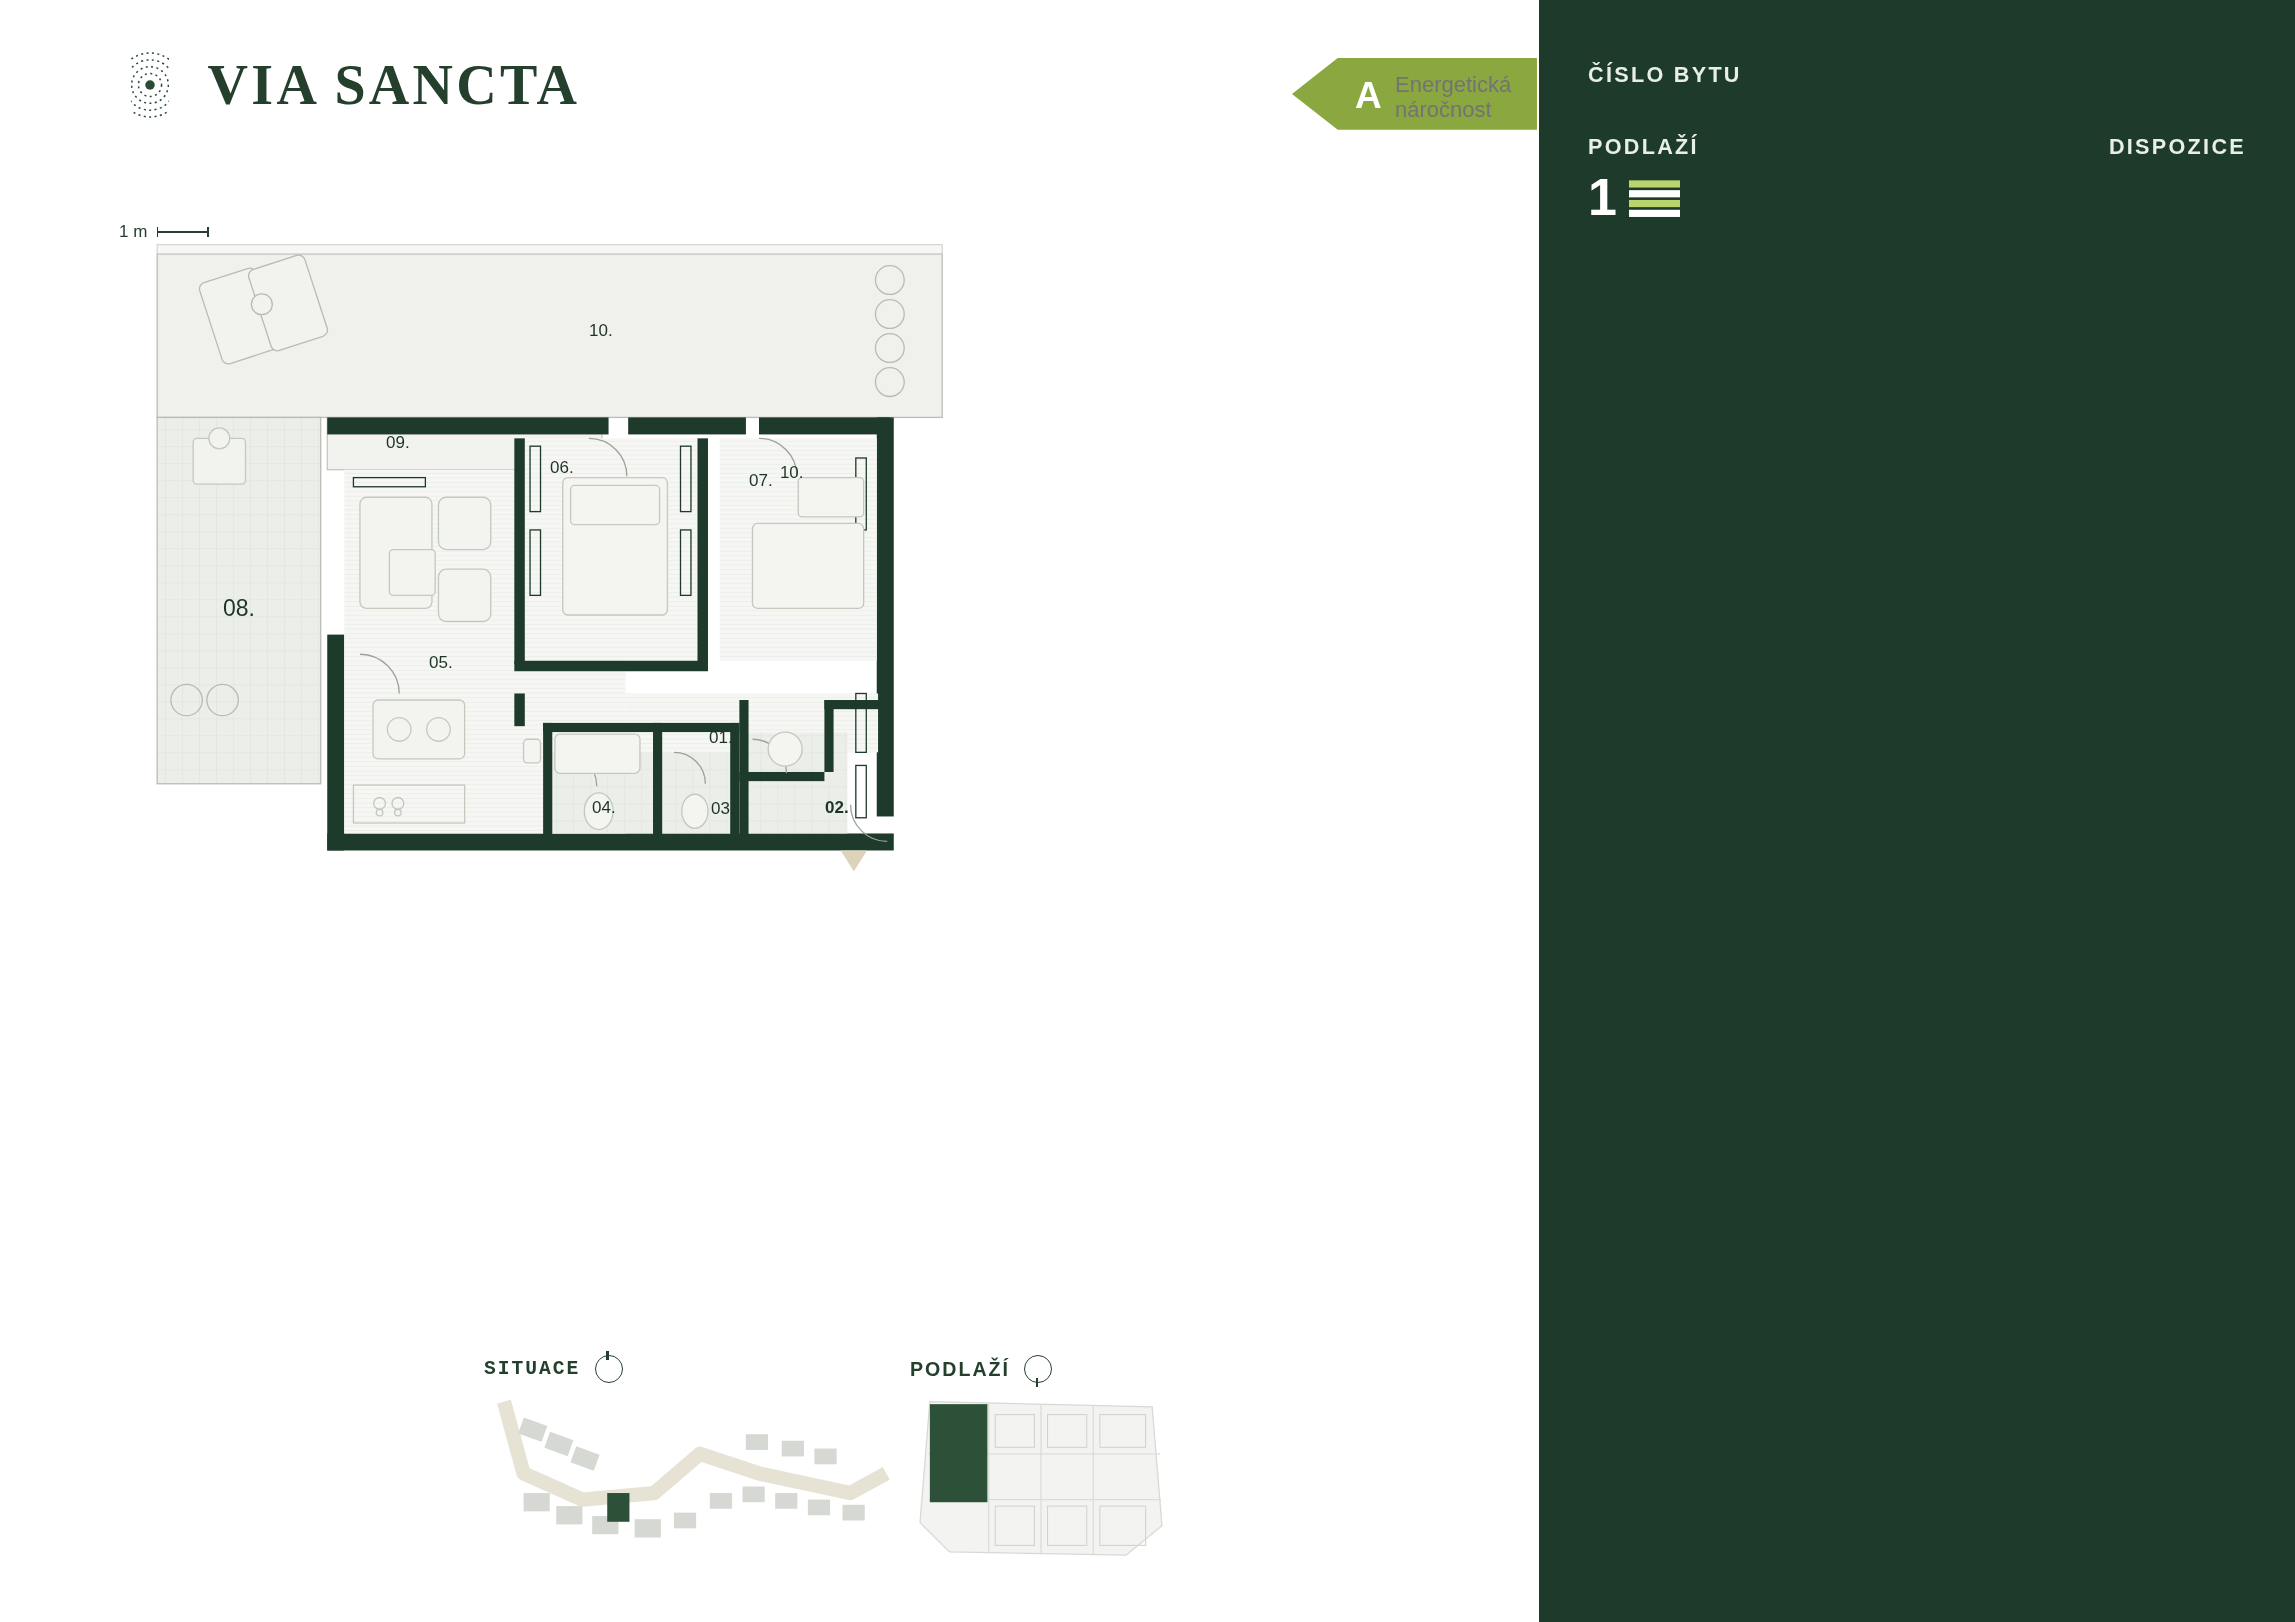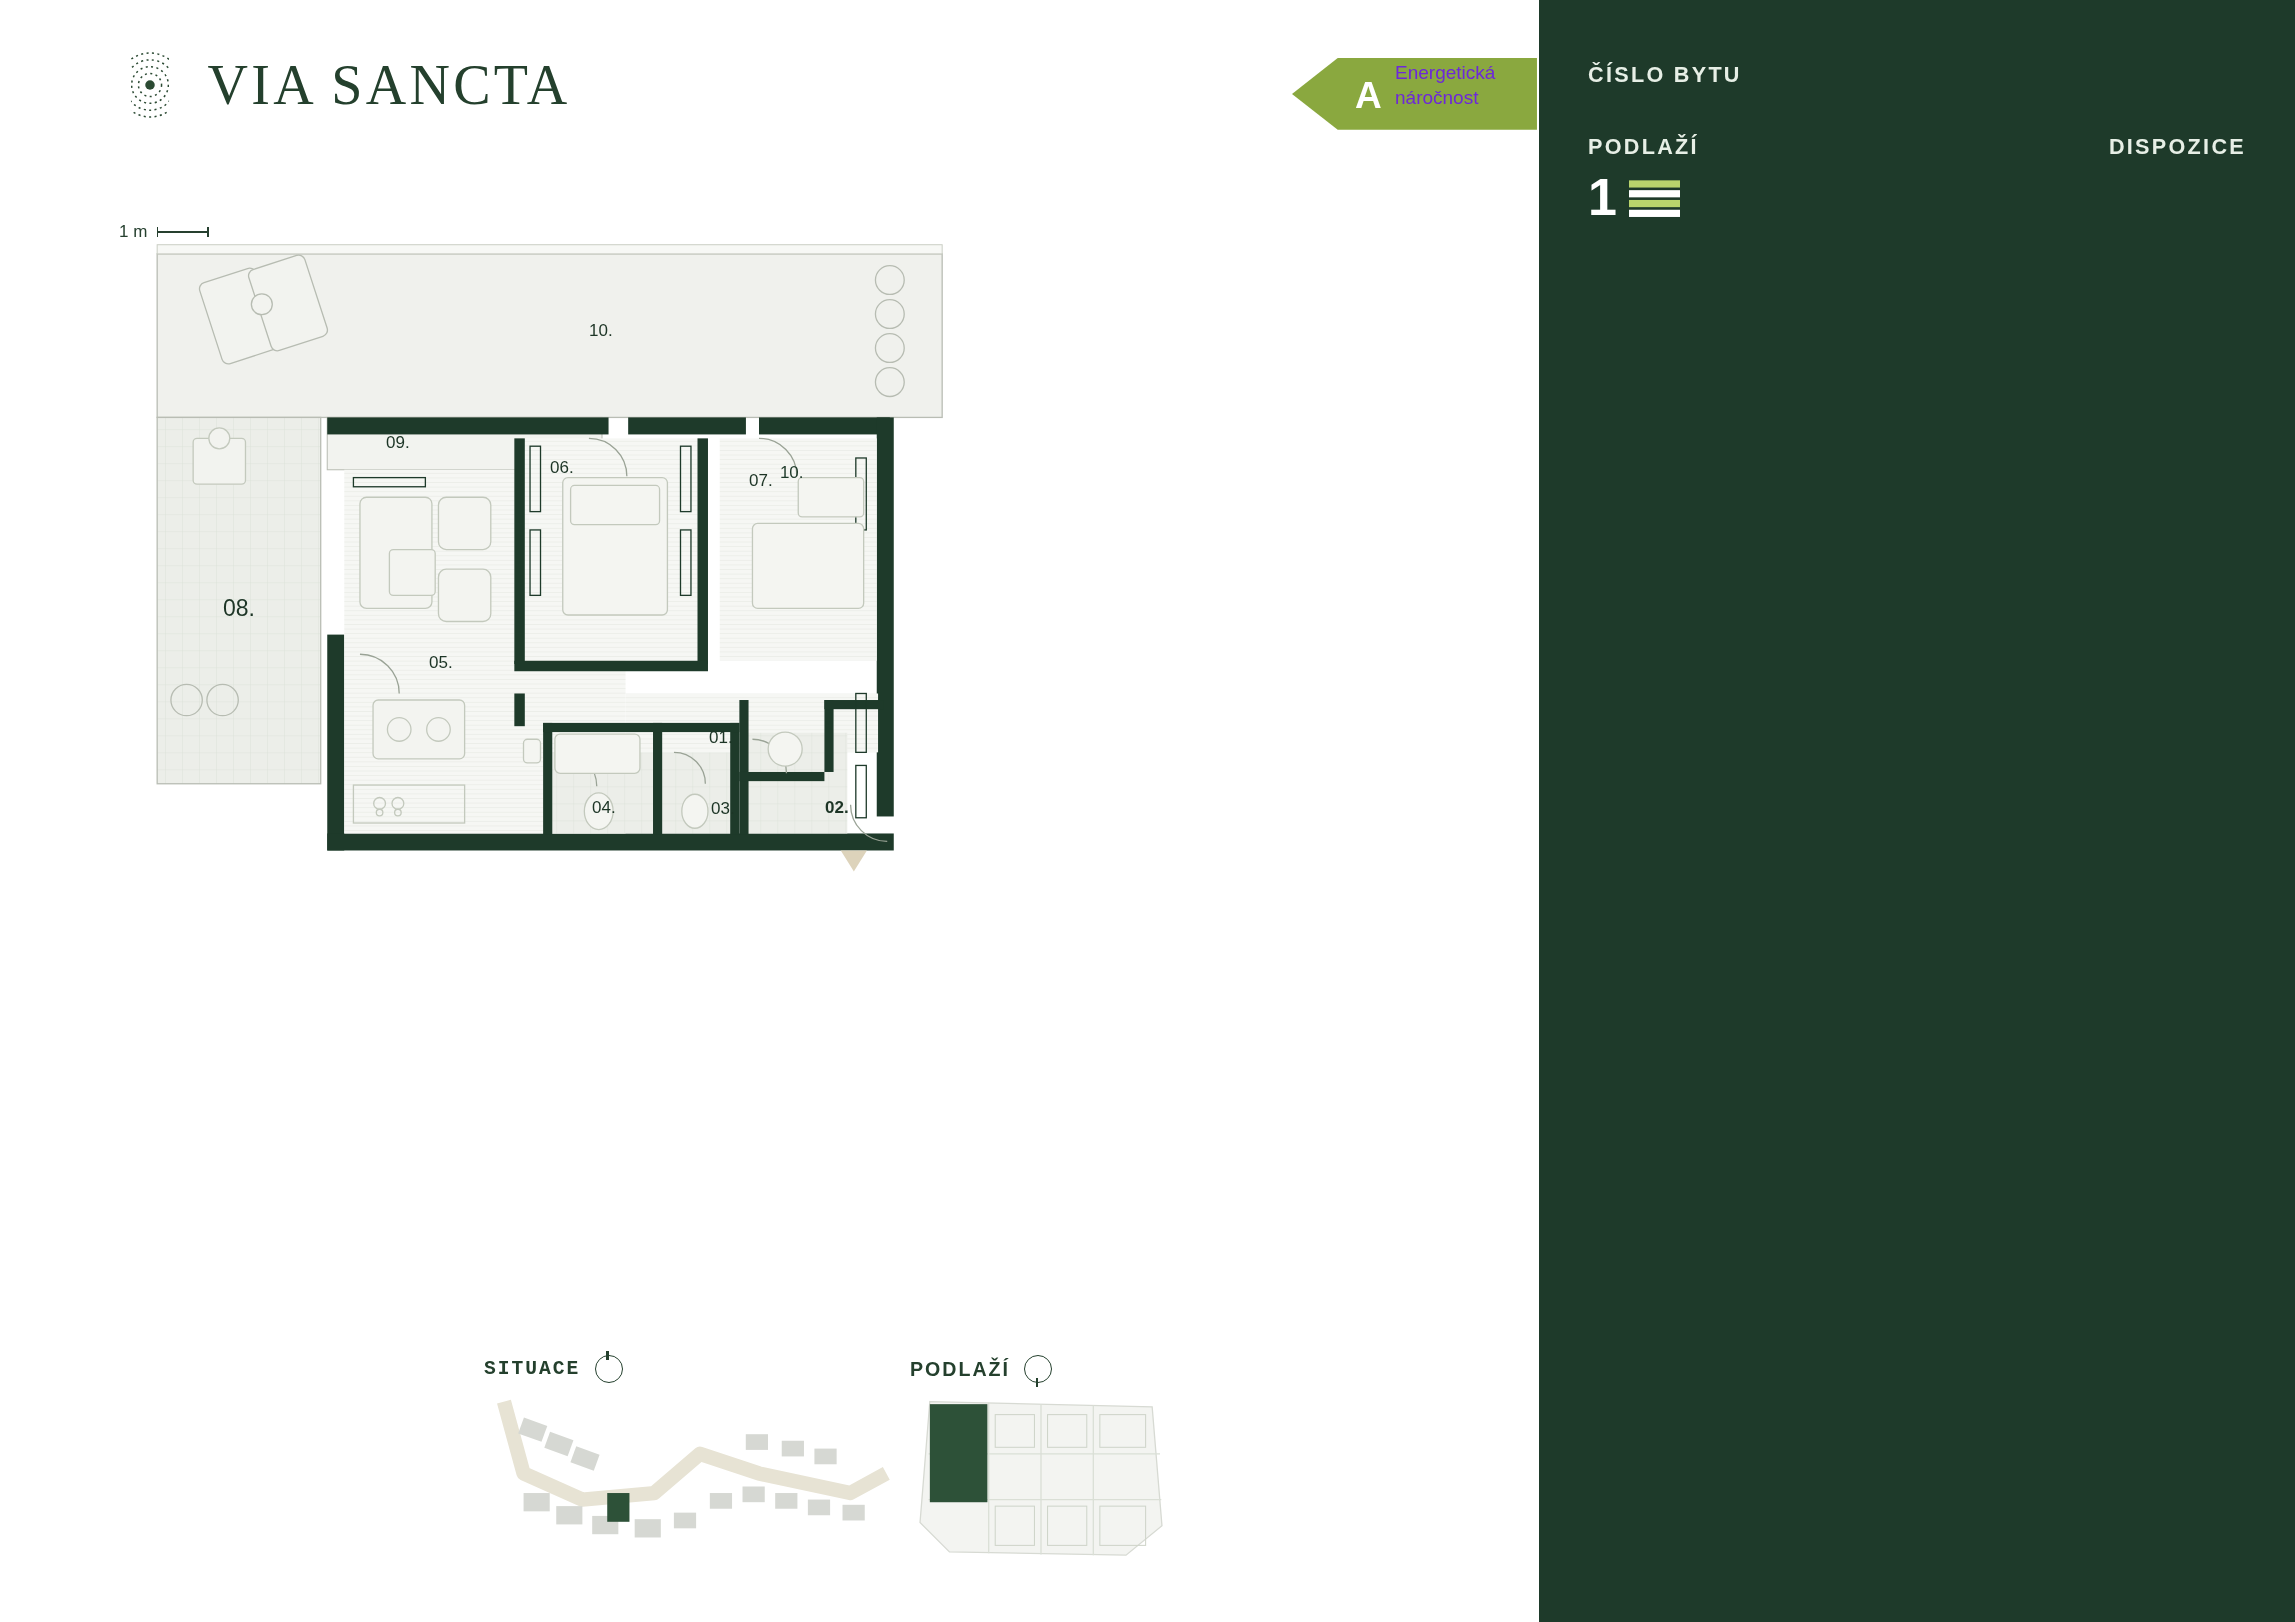--- a/index.html
+++ b/index.html
@@ -39,21 +39,21 @@
     align-items: center;
     gap: 23.6px;
   }
   .logo-mark { width: 68px; height: 68px; flex: none; }
   .logo-text {
     font-family: "Liberation Serif", serif;
     font-size: 56px;
     letter-spacing: 3.3px;
     color: #24402d;
     white-space: nowrap;
-    font-weight: 400;
+    font-weight: 700;
   }
 
   
   .energy-badge {
     position: absolute;
     left: 1292px;
     top: 58px;
     width: 245px;
     height: 72px;
   }
@@ -66,23 +66,23 @@
     left: 63px;
     top: 17px;
     font-size: 37px;
     font-weight: bold;
     color: #ffffff;
     font-family: "Liberation Sans", sans-serif;
   }
   .energy-lines {
     position: absolute;
     left: 103px;
-    top: 2px;
-    color: #6d28d9;
-    font-size: 19px;
+    top: 14px;
+    color: #737373;
+    font-size: 22px;
     line-height: 25px;
   }
 
   
   .scale {
     position: absolute;
     left: 119px;
     top: 222px;
     display: flex;
     align-items: center;

